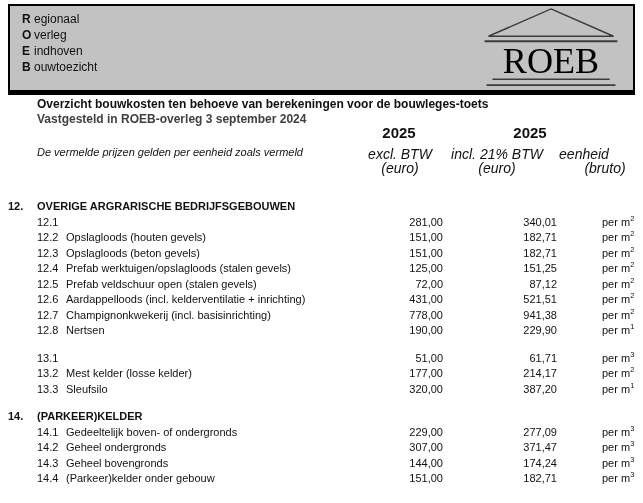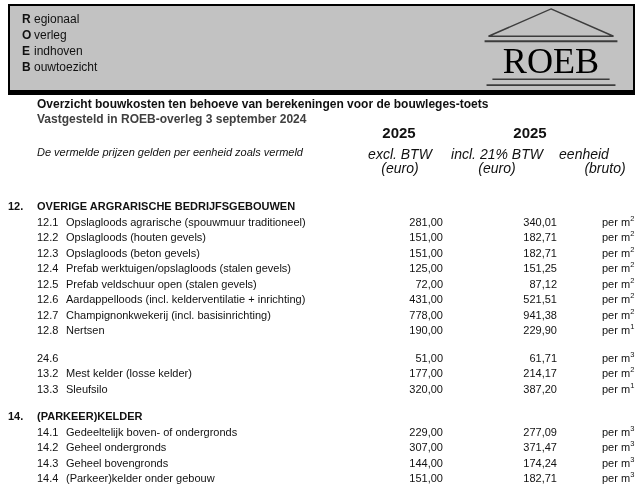--- a/index.html
+++ b/index.html
@@ -79,21 +79,20 @@
 
   <div class="table" id="table-root">
     <div class="section">
       <div class="trow">
         <span class="snum">12.</span>
         <span class="stitle">OVERIGE ARGRARISCHE BEDRIJFSGEBOUWEN</span>
       </div>
 
     <div class="trow">
       <span class="rnum">12.1</span>
-      <span class="rdesc">Opslagloods agrarische (spouwmuur traditioneel)</span>
       <span class="rv1">281,00</span>
       <span class="rv2">340,01</span>
       <span class="runit"><span>per m</span><sup>2</sup></span>
     </div>
 
     <div class="trow">
       <span class="rnum">12.2</span>
       <span class="rdesc">Opslagloods (houten gevels)</span>
       <span class="rv1">151,00</span>
       <span class="rv2">182,71</span>
@@ -145,21 +144,21 @@
       <span class="rdesc">Nertsen</span>
       <span class="rv1">190,00</span>
       <span class="rv2">229,90</span>
       <span class="runit"><span>per m</span><sup>1</sup></span>
     </div>
   </div>
 
     <div class="section">
 
     <div class="trow">
-      <span class="rnum">24.6</span>
+      <span class="rnum">13.1</span>
       <span class="rv1">51,00</span>
       <span class="rv2">61,71</span>
       <span class="runit"><span>per m</span><sup>3</sup></span>
     </div>
 
     <div class="trow">
       <span class="rnum">13.2</span>
       <span class="rdesc">Mest kelder (losse kelder)</span>
       <span class="rv1">177,00</span>
       <span class="rv2">214,17</span>

